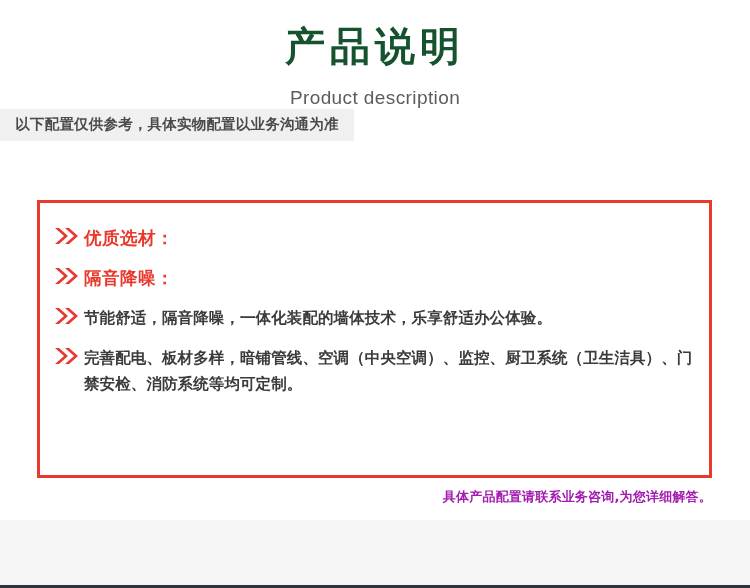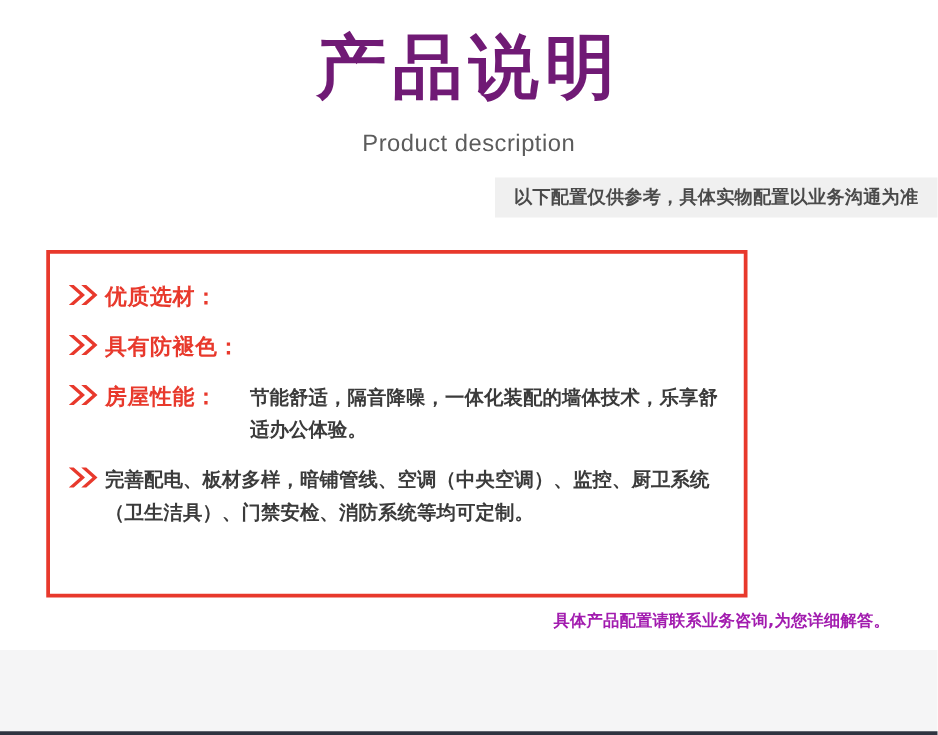--- a/index.html
+++ b/index.html
@@ -22,62 +22,61 @@
     background: #ffffff;
   }
 
   
   .header {
     padding-top: 24px;
     text-align: center;
   }
 
   .title-cn {
-    font-size: 56px;
+    font-size: 40px;
     line-height: 1.12;
     font-weight: bold;
-    color: #701a75;
+    color: #14532d;
     letter-spacing: 5px;
     margin: 0;
     font-family: "DejaVu Sans", "Liberation Sans", sans-serif;
   }
 
   .title-en {
     margin: 18px 0 0 0;
     font-size: 19px;
     color: #5c5c5c;
     font-weight: normal;
     letter-spacing: 0.4px;
     font-family: "Liberation Sans", sans-serif;
   }
 
   .subtitle-bar-wrap {
-    margin-top: 15px;
     display: flex;
-    justify-content: flex-end;
+    justify-content: flex-start;
   }
 
   .subtitle-bar {
     background: #f0f0f0;
     color: #4a4a4a;
     font-size: 14.5px;
     font-weight: bold;
     letter-spacing: 0.2px;
     padding: 6px 12px 7px 12px;
     width: 330px;
     text-align: center;
     font-family: "DejaVu Sans", "Liberation Sans", sans-serif;
   }
 
   
   .feature-box {
     position: absolute;
     left: 37px;
     top: 200px;
-    width: 561px;
+    width: 675px;
     height: 278px;
     box-sizing: border-box;
     border: 3px solid #e8392c;
     background: #ffffff;
     padding: 22px 14px 0 14px;
   }
 
   .feature-row {
     display: flex;
     align-items: flex-start;
@@ -174,31 +173,30 @@
       <span class="feature-label">优质选材：</span>
     </div>
 
     <div class="feature-row">
       <span class="chev-icon">
         <svg width="26" height="18" viewBox="0 0 26 18" aria-hidden="true">
           <path d="M1 1 L10 9 L1 17 L5 17 L14 9 L5 1 Z" fill="#e8392c"></path>
           <path d="M11 1 L20 9 L11 17 L15 17 L24 9 L15 1 Z" fill="#e8392c"></path>
         </svg>
       </span>
-      <span class="feature-label">具有防褪色：</span>
-    </div>
-
-    <div class="feature-row">
-      <span class="chev-icon">
-        <svg width="26" height="18" viewBox="0 0 26 18" aria-hidden="true">
-          <path d="M1 1 L10 9 L1 17 L5 17 L14 9 L5 1 Z" fill="#e8392c"></path>
-          <path d="M11 1 L20 9 L11 17 L15 17 L24 9 L15 1 Z" fill="#e8392c"></path>
-        </svg>
-      </span>
-      <span class="feature-label">房屋性能：</span>
+      <span class="feature-label">隔音降噪：</span>
+    </div>
+
+    <div class="feature-row">
+      <span class="chev-icon">
+        <svg width="26" height="18" viewBox="0 0 26 18" aria-hidden="true">
+          <path d="M1 1 L10 9 L1 17 L5 17 L14 9 L5 1 Z" fill="#e8392c"></path>
+          <path d="M11 1 L20 9 L11 17 L15 17 L24 9 L15 1 Z" fill="#e8392c"></path>
+        </svg>
+      </span>
       <span class="feature-text">节能舒适，隔音降噪，一体化装配的墙体技术，乐享舒适办公体验。</span>
     </div>
 
     <div class="feature-row">
       <span class="chev-icon">
         <svg width="26" height="18" viewBox="0 0 26 18" aria-hidden="true">
           <path d="M1 1 L10 9 L1 17 L5 17 L14 9 L5 1 Z" fill="#e8392c"></path>
           <path d="M11 1 L20 9 L11 17 L15 17 L24 9 L15 1 Z" fill="#e8392c"></path>
         </svg>
       </span>

